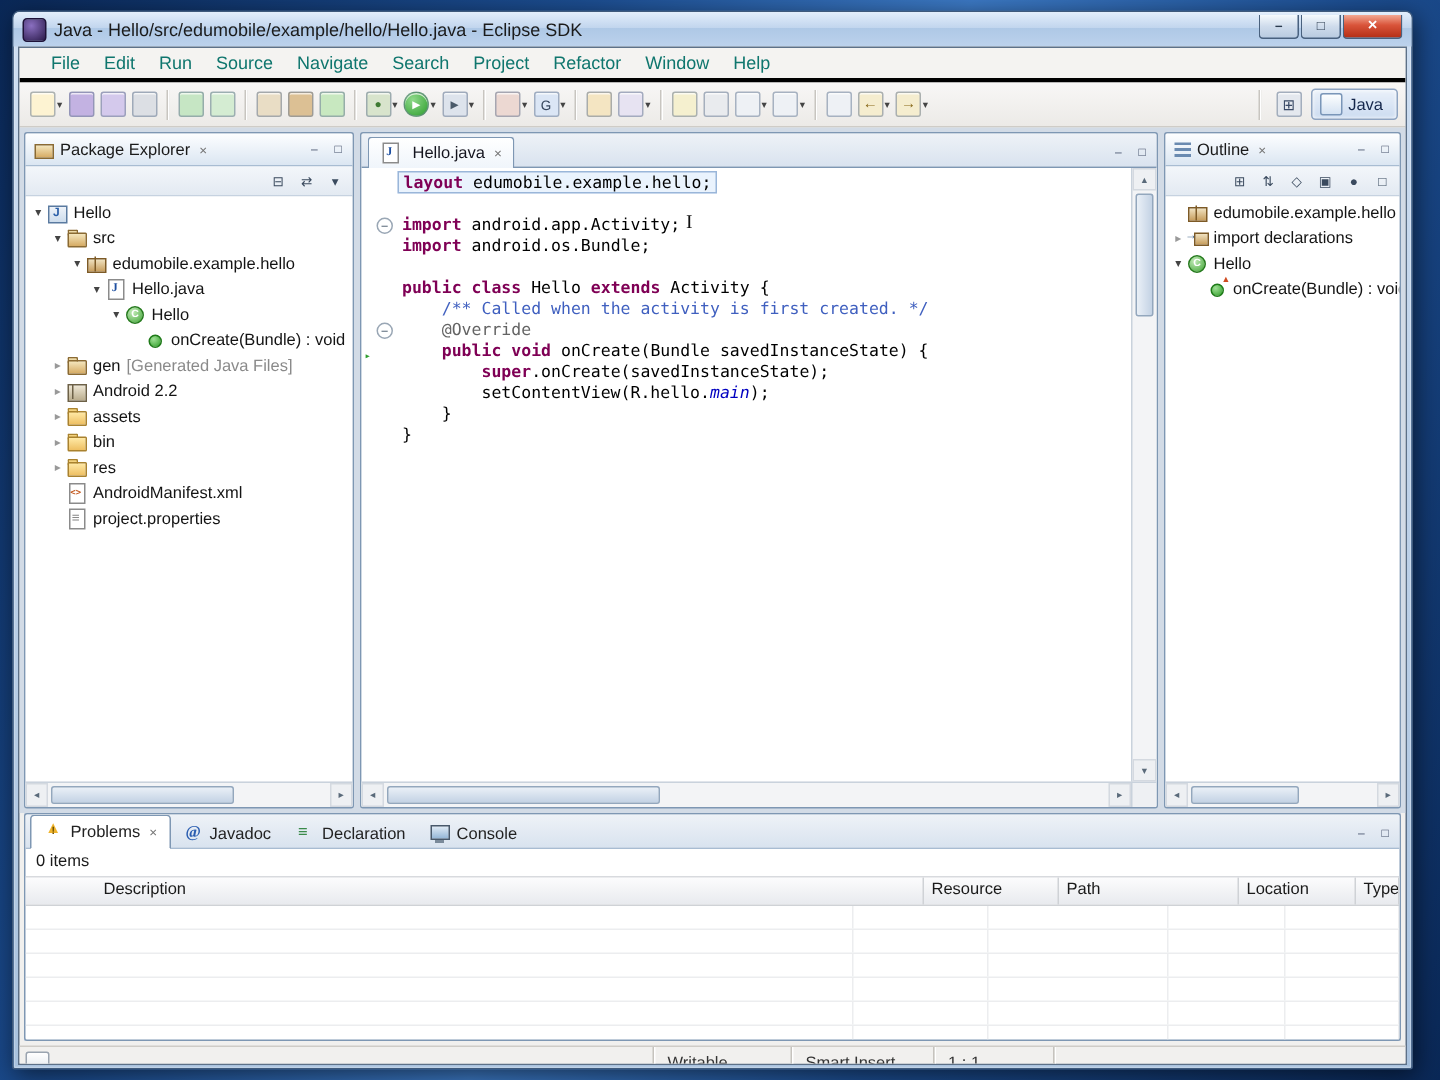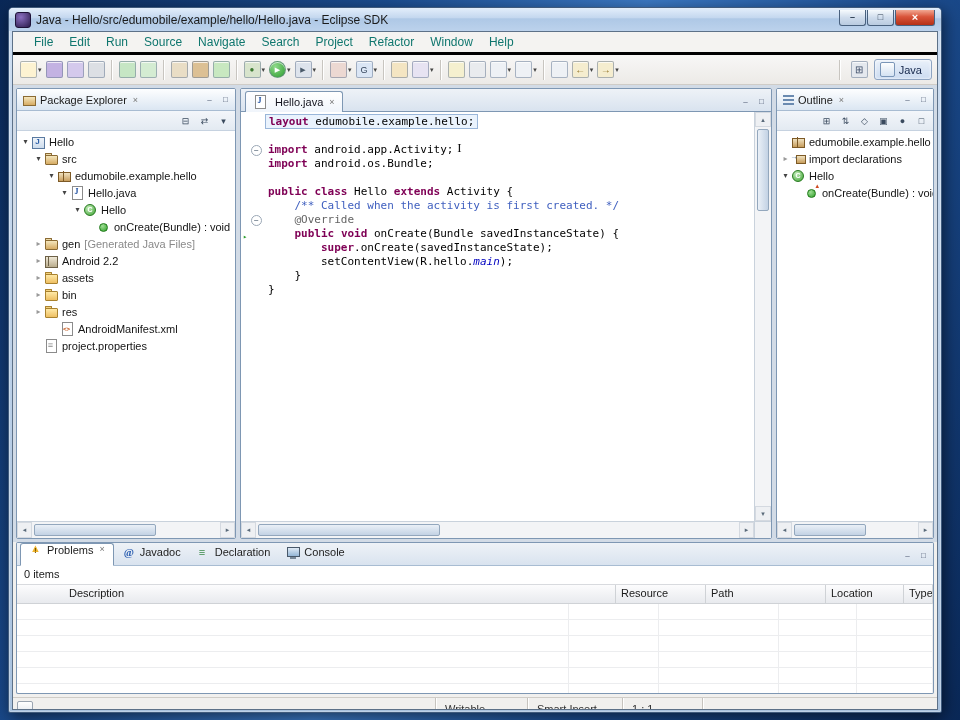--- a/index.html
+++ b/index.html
@@ -132,21 +132,21 @@
   .vscroll .sb-ar{width:auto;height:15px}
   .vtrack{flex:1;position:relative}
   .vthumb{position:absolute;left:2px;right:2px;top:2px;height:80px;background:linear-gradient(90deg,#eaf0f7,#c3d2e4);border:1px solid #93a7bd;border-radius:2px}
   .ehscroll{position:absolute;left:0;right:17px;bottom:0;height:17px;border-top:1px solid #c9d2dc;background:#f3f4f6;display:flex;box-sizing:border-box}
   .scorner{position:absolute;right:0;bottom:0;width:17px;height:17px;background:#eef0f3;border-left:1px solid #c9d2dc;border-top:1px solid #c9d2dc;box-sizing:border-box}
   
   .bottom{height:152px;flex:none;margin:0 3px 3px;background:#d2dbe6}
   .bpanel{height:100%;border:1px solid #7e97b3;border-radius:2px;background:#fff;display:flex;flex-direction:column;box-sizing:border-box;overflow:hidden}
   .btabs{height:22px;flex:none;display:flex;align-items:flex-end;background:linear-gradient(#eef2f7,#d9e3ef);border-bottom:1px solid #a8bcd2;padding-right:3px}
   .btabwrap{display:flex;align-items:flex-end;flex:1;min-width:0}
-  .btab{display:flex;align-items:flex-start;gap:4px;height:19px;padding:0 8px;font-size:11px;color:#222}
+  .btab{display:flex;align-items:center;gap:4px;height:19px;padding:0 8px;font-size:11px;color:#222}
   .btab.active{background:#fff;border:1px solid #7e97b3;border-bottom-color:#fff;border-radius:3px 3px 0 0;margin-left:3px;position:relative;top:1px;height:21px}
   .bticon{width:14px;height:13px;position:relative;flex:none}
   .ic-problems::before{content:"▲";position:absolute;left:1px;top:-2px;font-size:11px;color:#f0b42c}
   .ic-problems::after{content:"!";position:absolute;left:1px;top:1px;width:11px;text-align:center;font:bold 7px/11px "Liberation Sans",sans-serif;color:#6a4e00}
   .ic-javadoc::before{content:"@";position:absolute;left:2px;top:0;font:bold 11px/13px "Liberation Serif",serif;color:#2a5db0}
   .ic-declaration::before{content:"≡";position:absolute;left:2px;top:0;font:bold 11px/13px "Liberation Sans",sans-serif;color:#3a8a4a}
   .ic-console::before{content:"";position:absolute;left:1px;top:1px;width:11px;height:8px;border:1px solid #48586a;background:linear-gradient(#dfeaf5,#94b6d6)}
   .ic-console::after{content:"";position:absolute;left:4px;top:11px;width:6px;height:2px;background:#7a8a9a}
   .bsummary{height:18px;flex:none;font-size:11px;color:#1a1a1a;padding:2px 7px;box-sizing:border-box}
   .thead{height:18px;flex:none;display:flex;font-size:11px;color:#1a1a1a;
@@ -365,21 +365,21 @@
               <div class="tree-row" style="padding-left: 16px;">
                 <span class="tw closed">▸</span>
                 <span class="ticon icon-folder"></span>
                 <span class="tlabel">bin</span>
               </div>
               <div class="tree-row" style="padding-left: 16px;">
                 <span class="tw closed">▸</span>
                 <span class="ticon icon-folder"></span>
                 <span class="tlabel">res</span>
               </div>
-              <div class="tree-row" style="padding-left: 32px;">
+              <div class="tree-row" style="padding-left: 16px;">
                 <span class="tw"></span>
                 <span class="ticon icon-xml-file"></span>
                 <span class="tlabel">AndroidManifest.xml</span>
               </div>
               <div class="tree-row" style="padding-left: 16px;">
                 <span class="tw"></span>
                 <span class="ticon icon-text-file"></span>
                 <span class="tlabel">project.properties</span>
               </div>
             </div>

